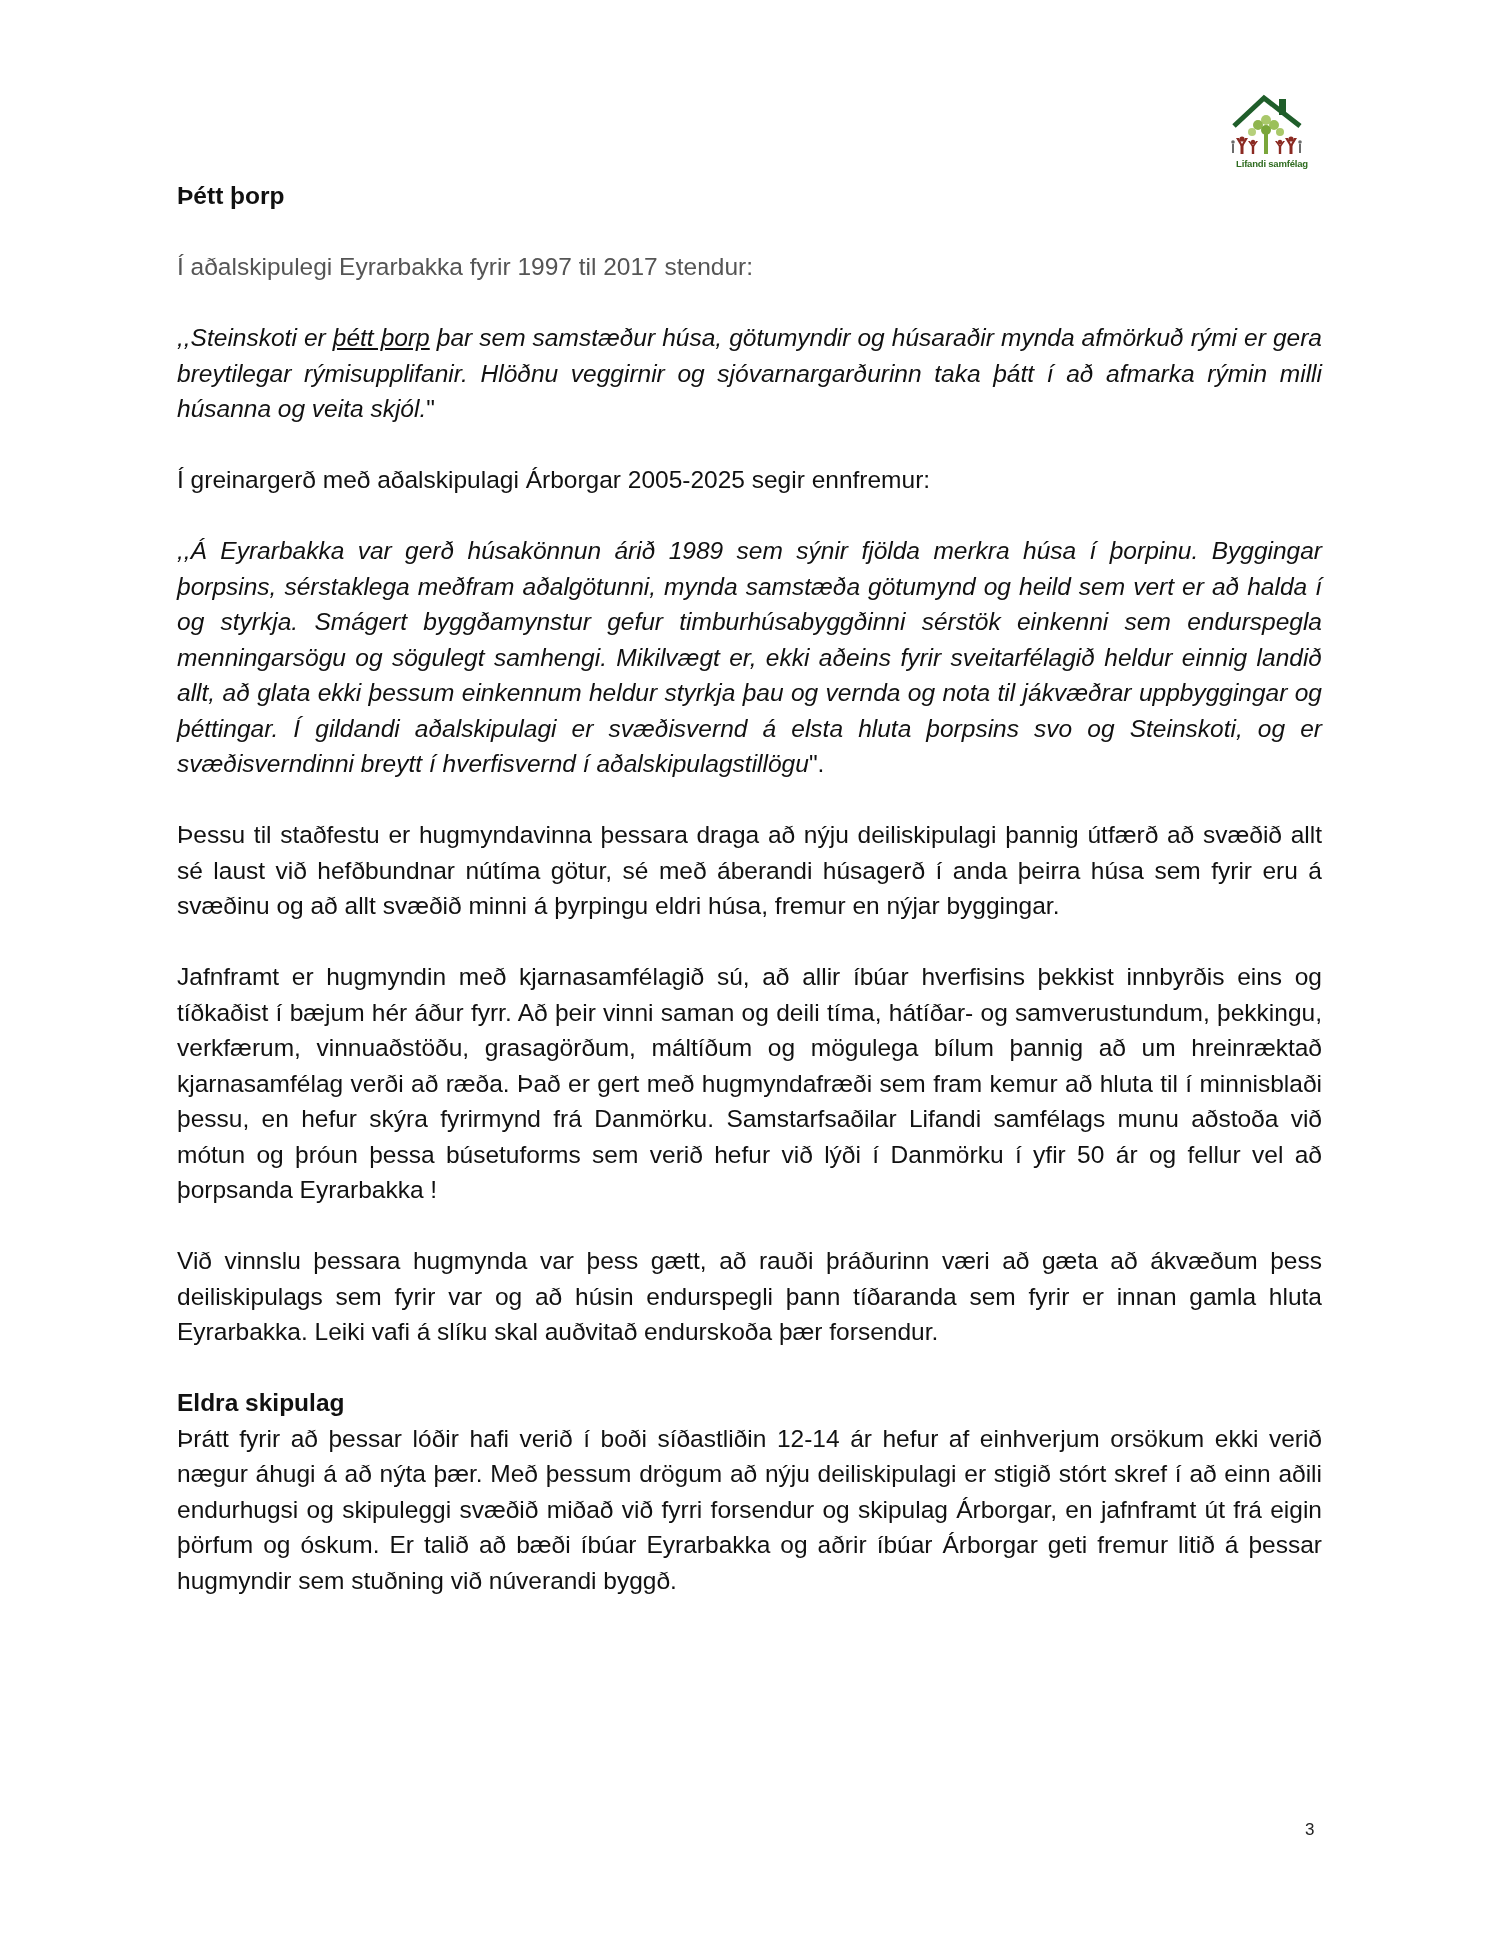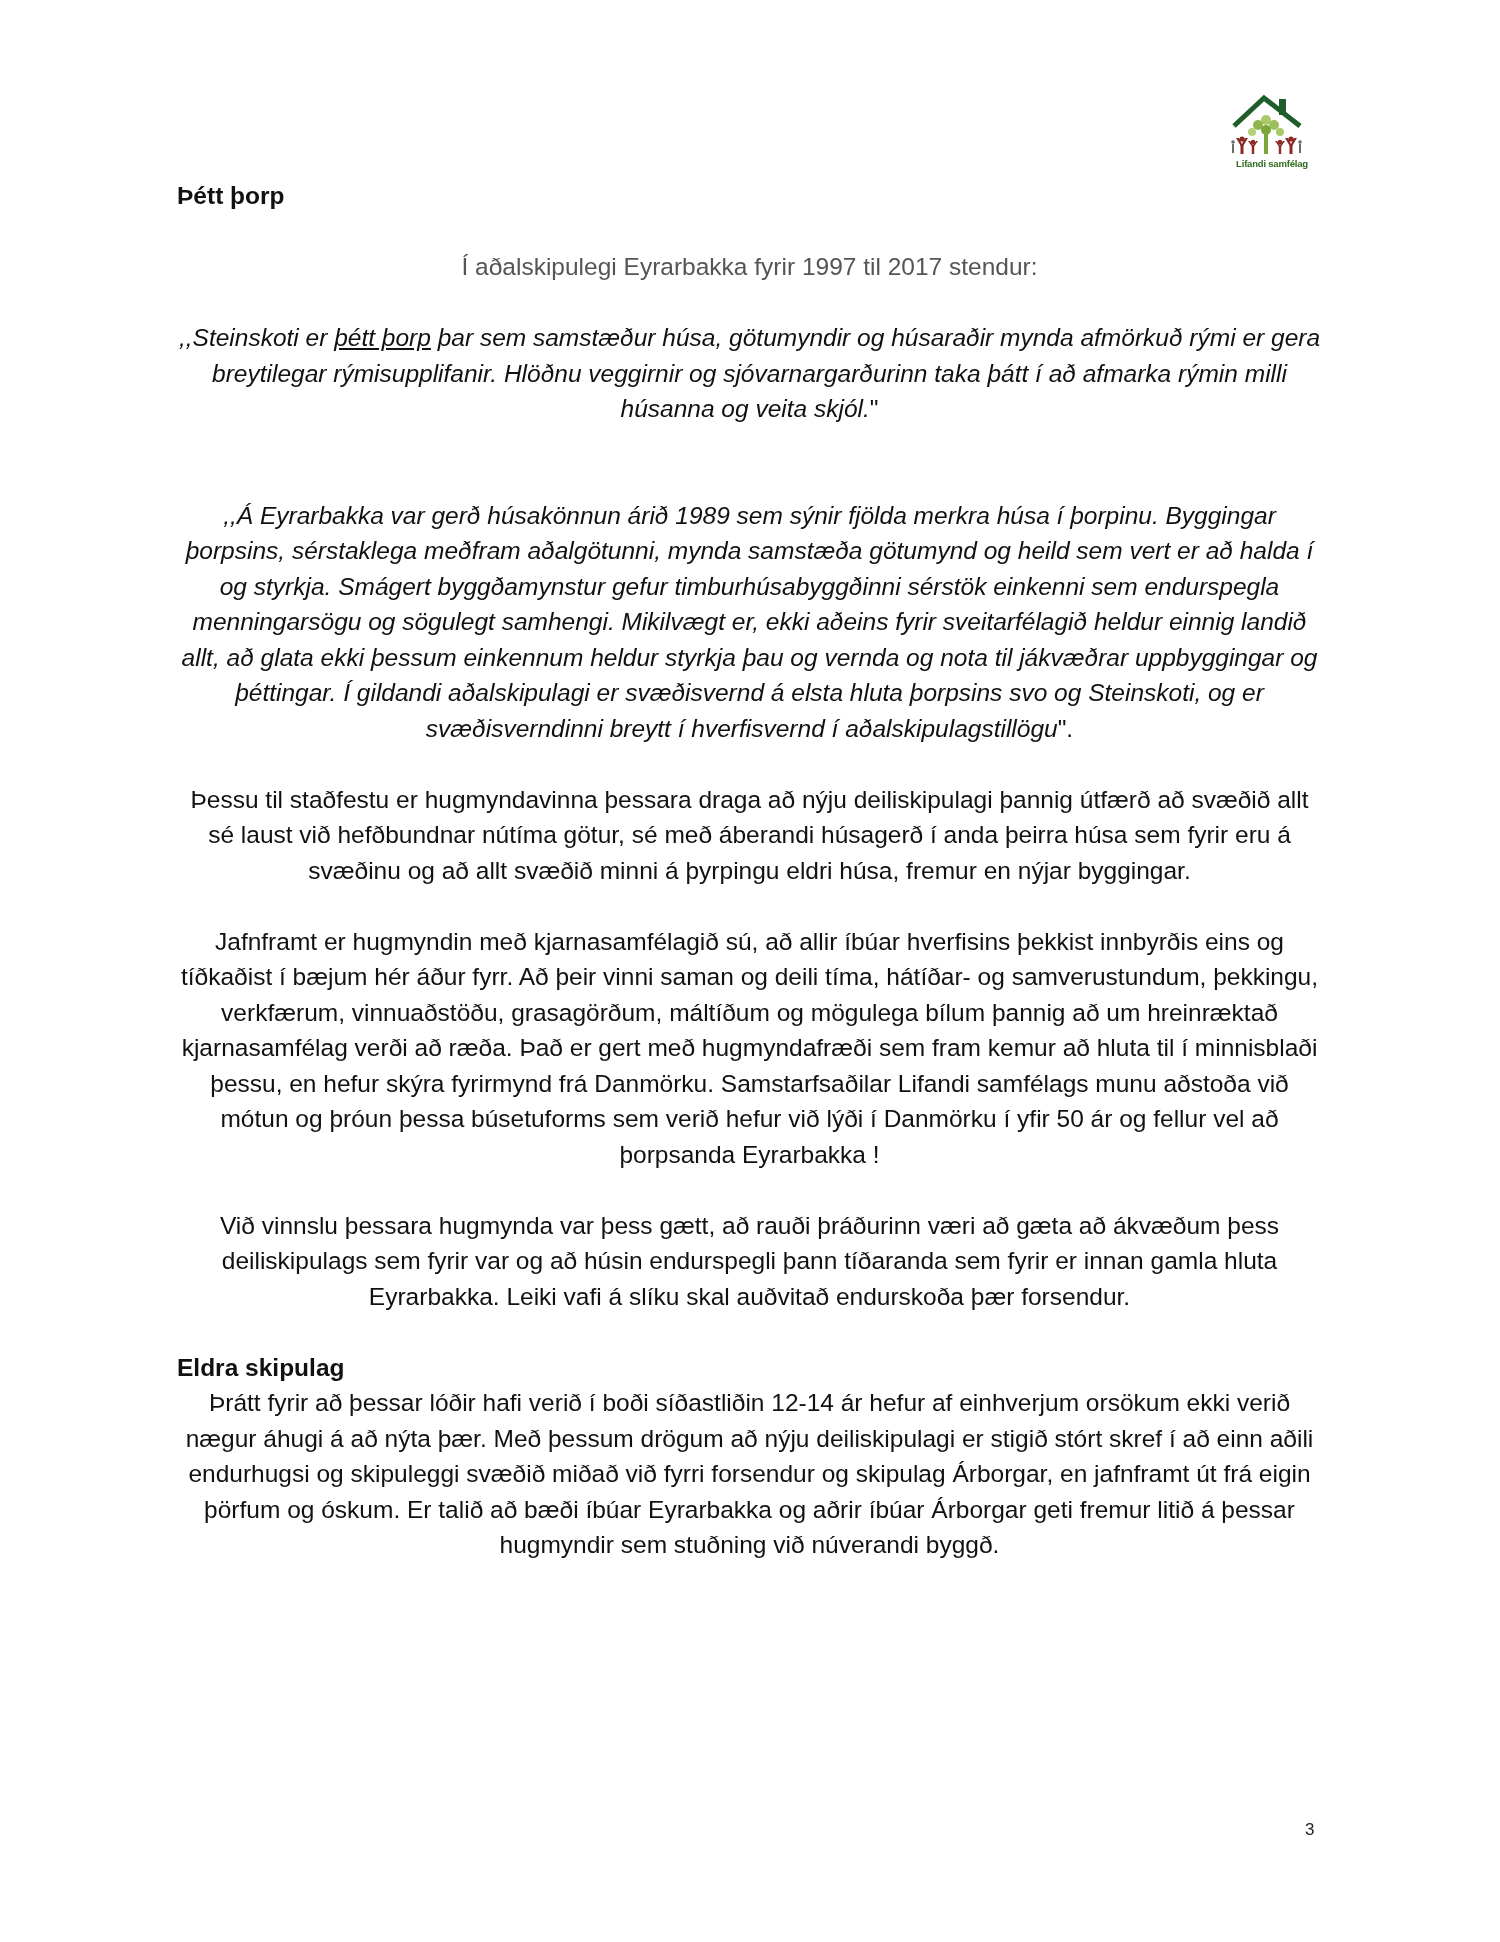--- a/index.html
+++ b/index.html
@@ -4,21 +4,21 @@
 <style>
   html, body { margin: 0; padding: 0; background: #ffffff; }
   body { width: 1500px; height: 1942px; position: relative; overflow: hidden;
          font-family: "Liberation Sans", sans-serif; color: #111111; }
   .page { position: absolute; left: 0; top: 0; width: 1500px; height: 1942px; background: #fff; padding-left: 20px; }
   .logo { position: absolute; left: 1228px; top: 92px; width: 88px; height: 82px; }
   .logo-text { position: absolute; left: 0; top: 66px; width: 88px; text-align: center;
                font-size: 9.5px; font-weight: bold; color: #2e6b1f; letter-spacing: -0.2px; white-space: nowrap; }
   .content { position: absolute; left: 177px; top: 178px; width: 1145px;
              font-size: 24.5px; line-height: 35.5px; }
-  .content p { margin: 0; text-align: center; }
+  .content p { margin: 0; }
   h2 { margin: 0; font-size: 24.5px; line-height: 35.5px; font-weight: bold; }
   .gap { height: 35.5px; }
   .gray { color: #555555; }
   .quote { font-style: italic; text-align: justify; }
   .just { text-align: justify; }
   .u { text-decoration: underline; }
   .pagenum { position: absolute; left: 1305px; top: 1820px; font-size: 17px; color: #222; }
 </style>
 </head>
 <body>
@@ -65,20 +65,21 @@
   </div>
 
   <div class="content">
 
     <h2>Þétt þorp</h2>
     <div class="gap"></div>
     <p class="gray">Í aðalskipulegi Eyrarbakka fyrir 1997 til 2017 stendur:</p>
     <div class="gap"></div>
     <p class="quote"><span>,,Steinskoti er </span><span class="u">þétt þorp</span><span> þar sem samstæður húsa, götumyndir og húsaraðir mynda afmörkuð rými er gera breytilegar rýmisupplifanir. Hlöðnu veggirnir og sjóvarnargarðurinn taka þátt í að afmarka rýmin milli húsanna og veita skjól.</span><span style="font-style:normal">"</span></p>
     <div class="gap"></div>
+    <p>Í greinargerð með aðalskipulagi Árborgar 2005-2025 segir ennfremur:</p>
     <div class="gap"></div>
     <p class="quote"><span>,,Á Eyrarbakka var gerð húsakönnun árið 1989 sem sýnir fjölda merkra húsa í þorpinu. Byggingar þorpsins, sérstaklega meðfram aðalgötunni, mynda samstæða götumynd og heild sem vert er að halda í og styrkja. Smágert byggðamynstur gefur timburhúsabyggðinni sérstök einkenni sem endurspegla menningarsögu og sögulegt samhengi. Mikilvægt er, ekki aðeins fyrir sveitarfélagið heldur einnig landið allt, að glata ekki þessum einkennum heldur styrkja þau og vernda og nota til jákvæðrar uppbyggingar og þéttingar. Í gildandi aðalskipulagi er svæðisvernd á elsta hluta þorpsins svo og Steinskoti, og er svæðisverndinni breytt í hverfisvernd í aðalskipulagstillögu</span><span style="font-style:normal">".</span></p>
     <div class="gap"></div>
 
     <p class="just">Þessu til staðfestu er hugmyndavinna þessara draga að nýju deiliskipulagi þannig útfærð að svæðið allt sé laust við hefðbundnar nútíma götur, sé með áberandi húsagerð í anda þeirra húsa sem fyrir eru á svæðinu og að allt svæðið minni á þyrpingu eldri húsa, fremur en nýjar byggingar.</p>
     <div class="gap"></div>
     <p class="just">Jafnframt er hugmyndin með kjarnasamfélagið sú, að allir íbúar hverfisins þekkist innbyrðis eins og tíðkaðist í bæjum hér áður fyrr. Að þeir vinni saman og deili tíma, hátíðar- og samverustundum, þekkingu, verkfærum, vinnuaðstöðu, grasagörðum, máltíðum og mögulega bílum þannig að um hreinræktað kjarnasamfélag verði að ræða. Það er gert með hugmyndafræði sem fram kemur að hluta til í minnisblaði þessu, en hefur skýra fyrirmynd frá Danmörku. Samstarfsaðilar Lifandi samfélags munu aðstoða við mótun og þróun þessa búsetuforms sem verið hefur við lýði í Danmörku í yfir 50 ár og fellur vel að þorpsanda Eyrarbakka !</p>
     <div class="gap"></div>
     <p class="just">Við vinnslu þessara hugmynda var þess gætt, að rauði þráðurinn væri að gæta að ákvæðum þess deiliskipulags sem fyrir var og að húsin endurspegli þann tíðaranda sem fyrir er innan gamla hluta Eyrarbakka. Leiki vafi á slíku skal auðvitað endurskoða þær forsendur.</p>
     <div class="gap"></div>

